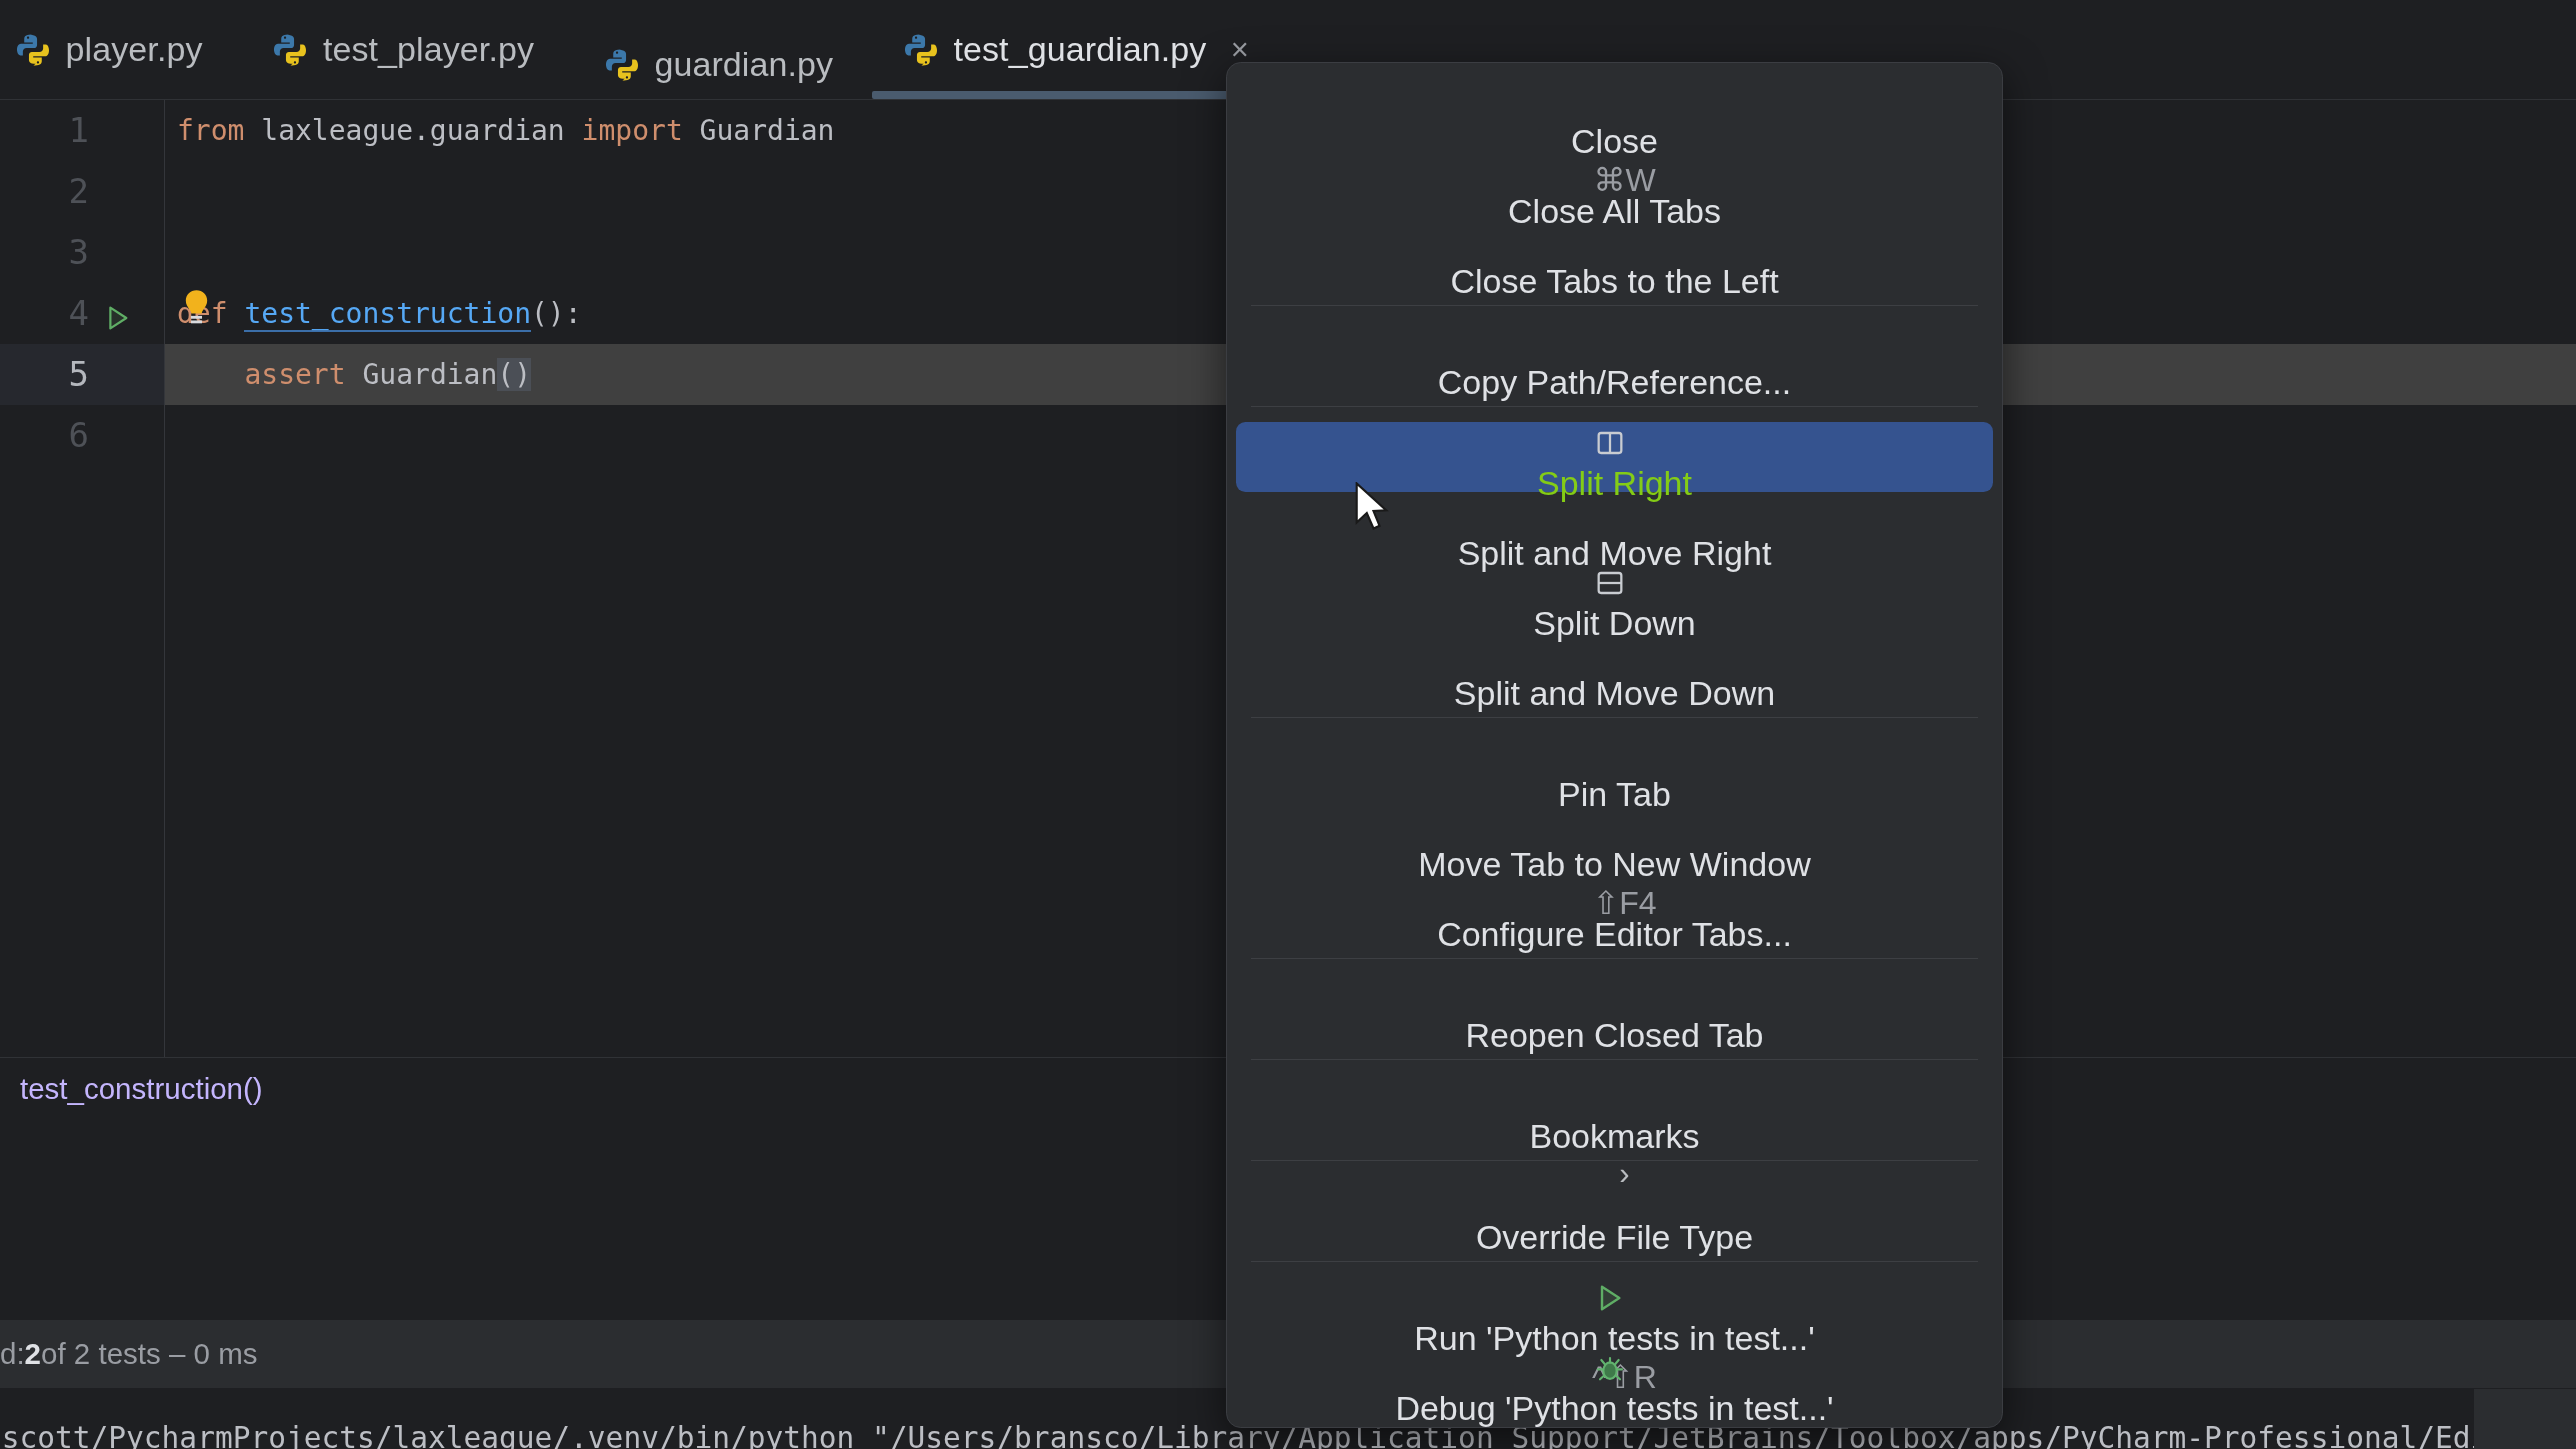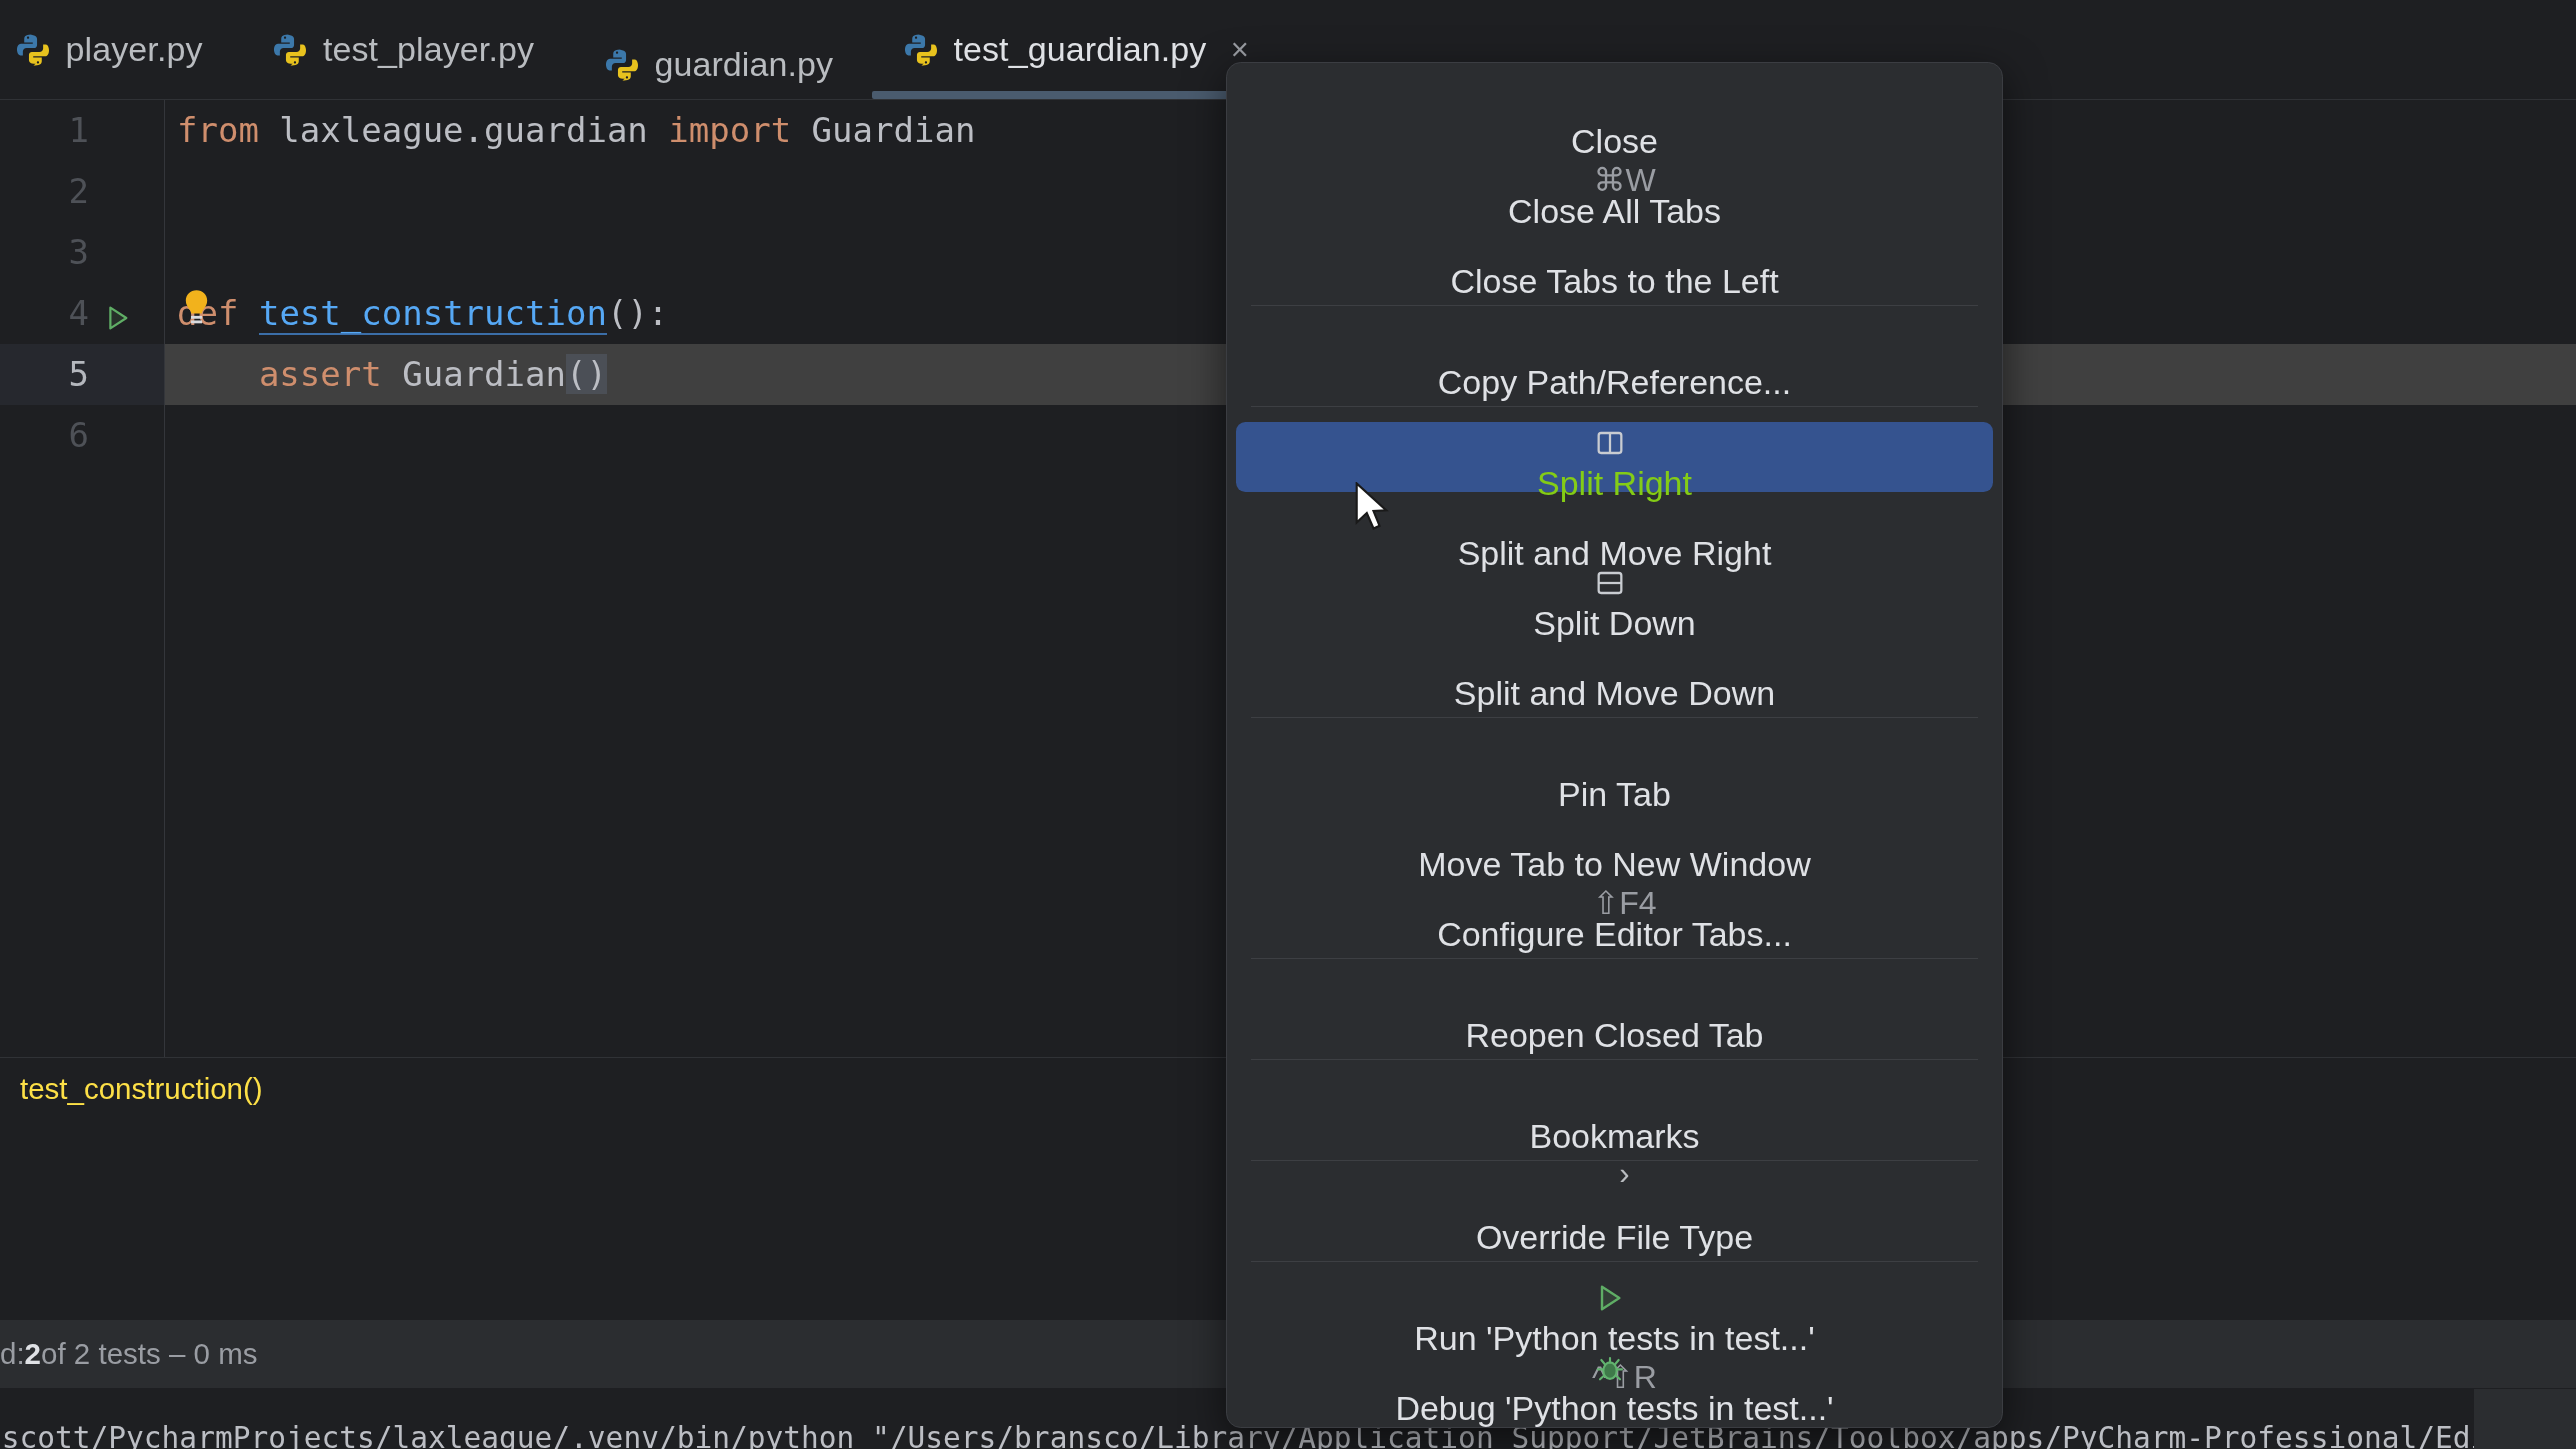--- a/index.html
+++ b/index.html
@@ -57,40 +57,40 @@
   }
   .gutter-row.cur .lnum { color: #b4b7bd; }
   .gutter-row.cur { background: #26282e; }
   .runmark {
     position: absolute; right: 32px; top: 50%; transform: translateY(-50%);
     width: 29.5px; height: 29.5px;
   }
   .code-row { position: relative; height: 61px; padding-left: 12px; }
   .code-row.cur { background: #404040; }
   .code-txt {
-    font-family: "DejaVu Sans Mono", monospace; font-size: 34px;
+    font-family: "DejaVu Sans Mono", monospace; font-size: 28px;
     line-height: 61px; white-space: pre; color: #bcbec4;
   }
   .kw { color: #cf8e6d; }
   .fn { color: #56a8f5; border-bottom: 2.7px solid #3b6ea8; }
   .plain { color: #bcbec4; }
   .caret-sel { background: #4b4f56; }
   .bulb {
     position: absolute; left: 16px; top: 5.4px; width: 31px; height: 42px;
   }
   
   .panel-sep {
     position: absolute; left: 0; width: 2576px; height: 1.3px; background: #303236;
   }
   .tree-row {
     position: absolute; left: 0; width: 2576px; height: 59px;
     display: flex; align-items: center; padding-left: 20px;
     background: #1e1f22;
   }
-  .tree-row .txt { font-size: 29.5px; color: #fde047; }
+  .tree-row .txt { font-size: 29.5px; color: #c4b5fd; }
   .status-strip {
     position: absolute; left: 0; width: 2576px; height: 68px;
     background: #2b2d30; display: flex; align-items: center; padding-left: 0;
   }
   .status-strip .txt { font-size: 29.5px; color: #9a9da3; white-space: nowrap; }
   .status-strip .strong { color: #dfe1e5; font-weight: bold; }
   .console-line {
     position: absolute; left: 0; width: 2576px; height: 40px;
     background: #1e1f22; overflow: hidden;
   }

